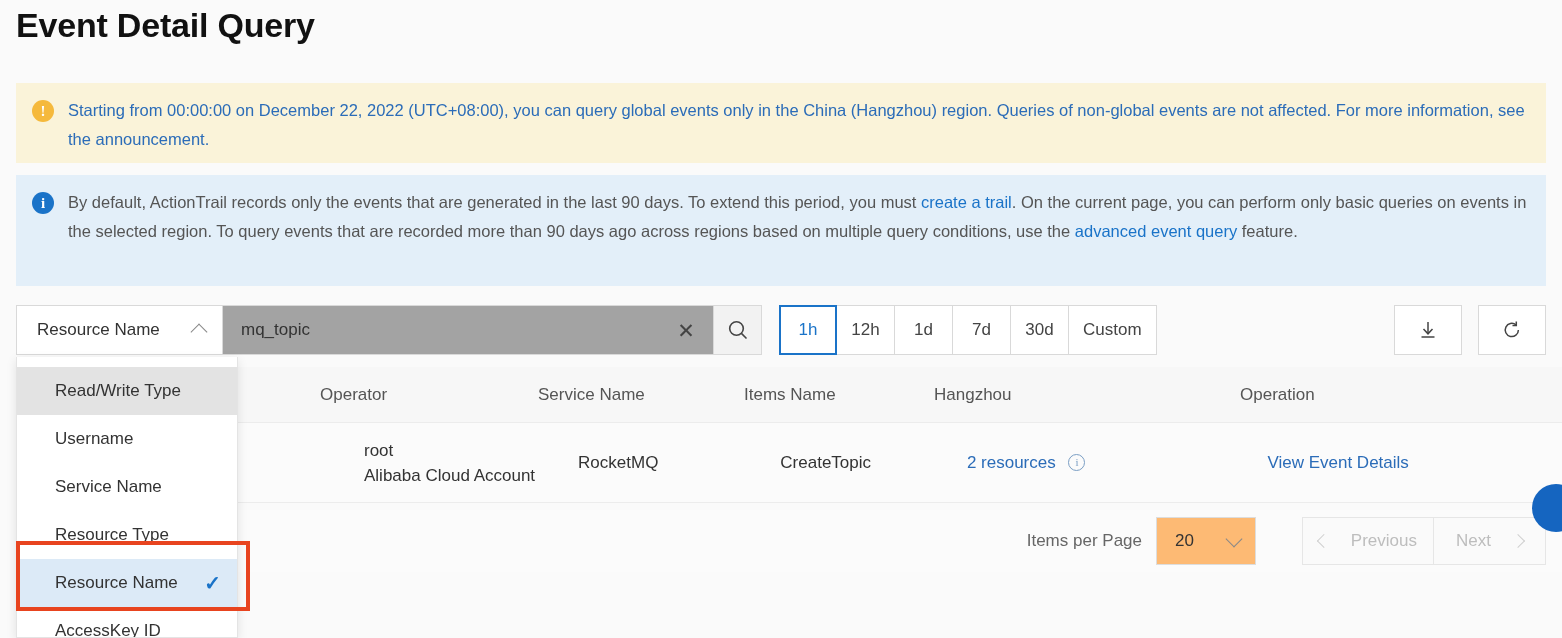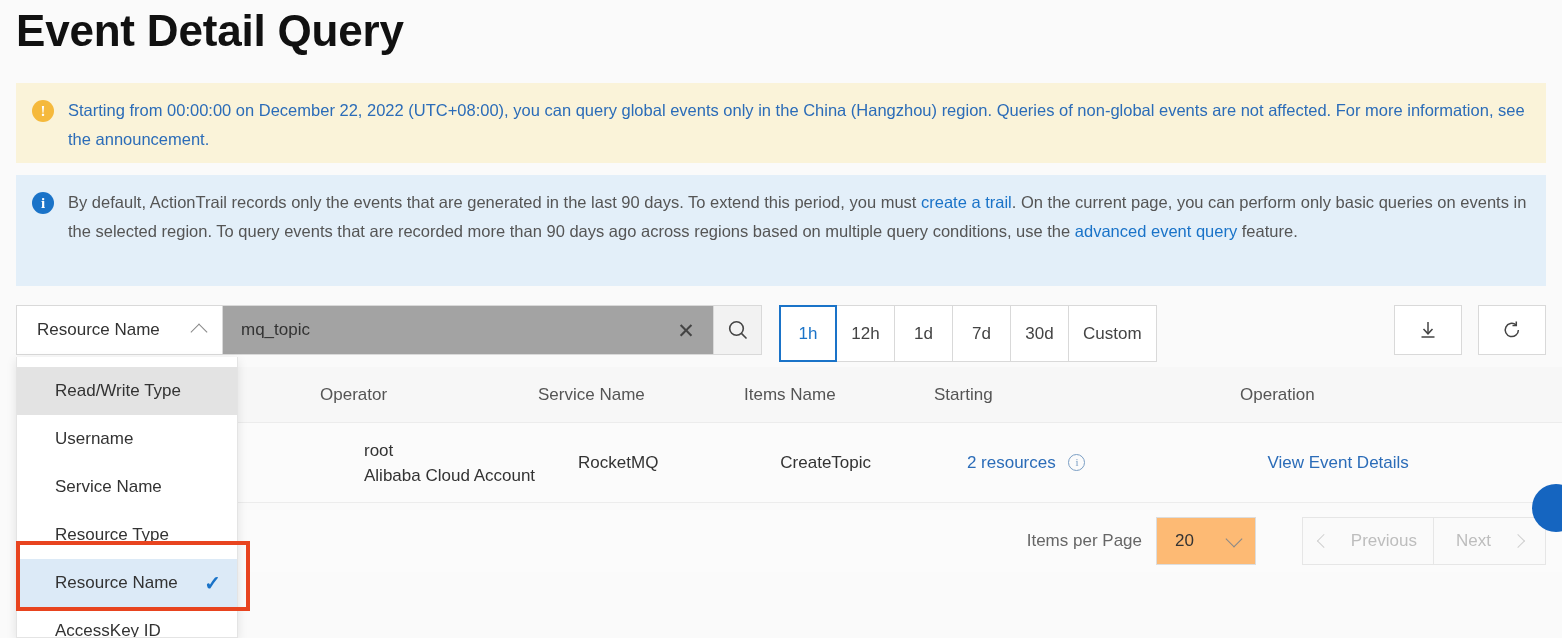--- a/index.html
+++ b/index.html
@@ -8,21 +8,21 @@
     width: 1562px; height: 638px;
     background: #fafafa;
     font-family: "Liberation Sans", sans-serif;
     overflow: hidden;
   }
   #root { position: relative; width: 1562px; height: 638px; background: #fafafa; }
 
   
   .page-title {
     position: absolute; left: 16px; top: 6px;
-    font-size: 44px; font-weight: bold; color: #111;
+    font-size: 34px; font-weight: bold; color: #111;
     letter-spacing: -0.2px;
   }
 
   
   .alert {
     position: absolute; left: 16px; width: 1530px;
     display: flex; align-items: flex-start;
     padding: 13px 14px 13px 16px;
     font-size: 16.5px; line-height: 29px;
   }
@@ -80,21 +80,21 @@
   .clear-btn {
     width: 38px; height: 38px; display: flex; align-items: center; justify-content: center;
     cursor: pointer; color: #444; font-size: 21px; line-height: 1;
   }
   .search-btn {
     width: 48px; display: flex; align-items: center; justify-content: center;
     background: #f2f2f2; border-left: 1px solid #d9d9d9; cursor: pointer;
   }
 
   .range-group {
-    position: absolute; left: 763px; top: 0; display: flex; height: 57px;
+    position: absolute; left: 763px; top: 0; display: flex; height: 50px;
   }
   .range-btn {
     min-width: 58px; padding: 0 14px;
     display: flex; align-items: center; justify-content: center;
     font-size: 17px; color: #444; background: #fff;
     border: 1px solid #d9d9d9; border-left-width: 0; cursor: pointer;
   }
   .range-btn:first-child { border-left-width: 1px; }
   .range-btn.active {
     border: 2px solid #1a73c8; color: #1a73c8; position: relative; z-index: 2;
@@ -249,21 +249,21 @@
         </svg>
       </div>
     </div>
   </div>
 
   <div class="table-wrap">
     <div class="thead">
       <div class="col-operator">Operator</div>
       <div class="col-service">Service Name</div>
       <div class="col-event">Items Name</div>
-      <div class="col-res">Starting</div>
+      <div class="col-res">Hangzhou</div>
       <div class="col-op">Operation</div>
     </div>
     <div class="trow">
       <div class="col-operator two-line">
         <div>root</div>
         <div>Alibaba Cloud Account</div>
       </div>
       <div class="col-service">RocketMQ</div>
       <div class="col-event">CreateTopic</div>
       <div class="col-res">

